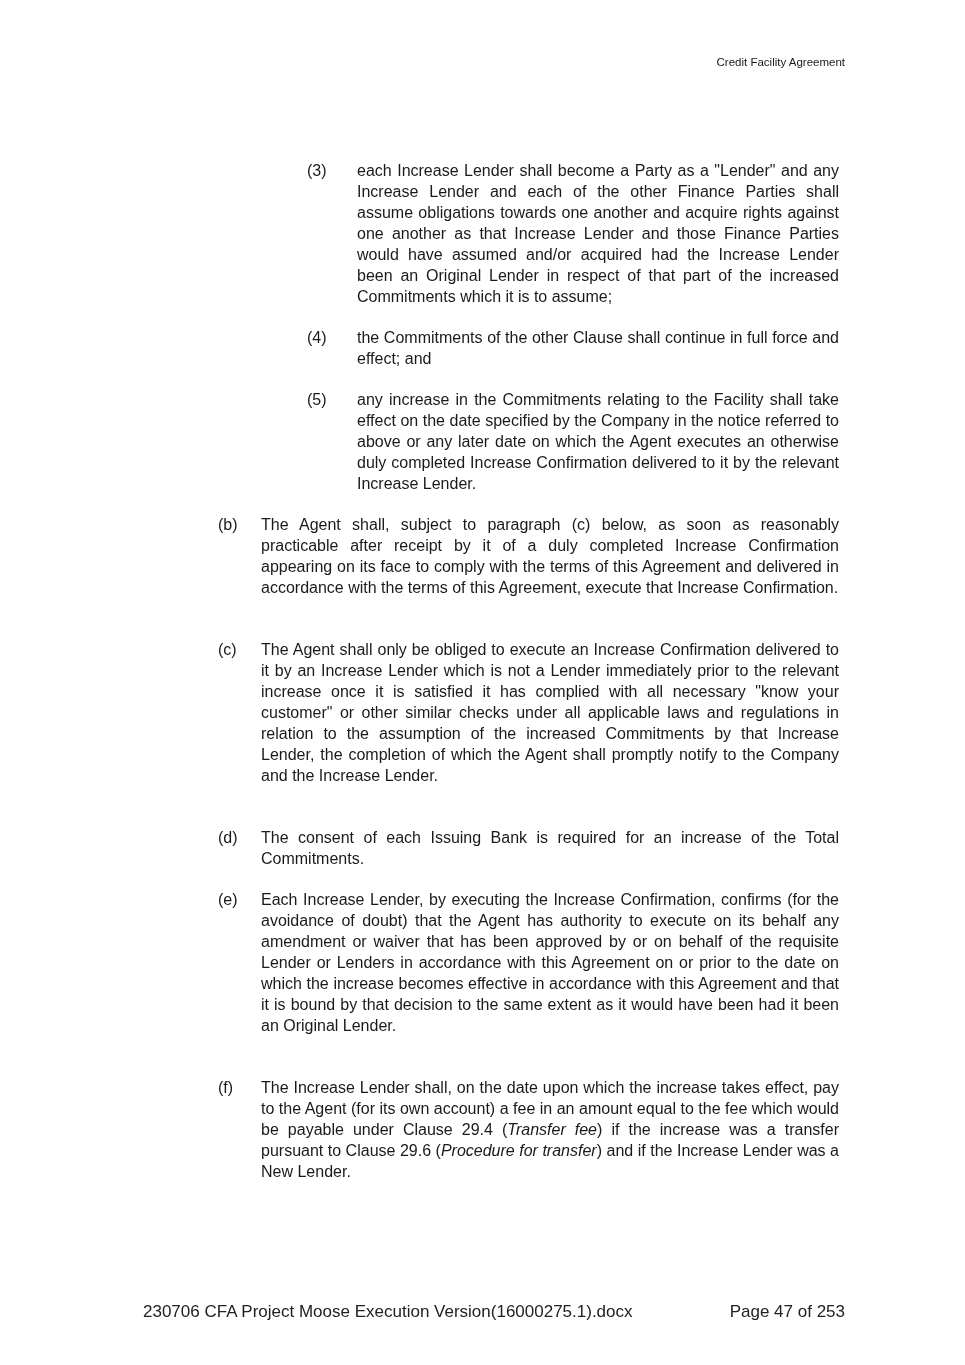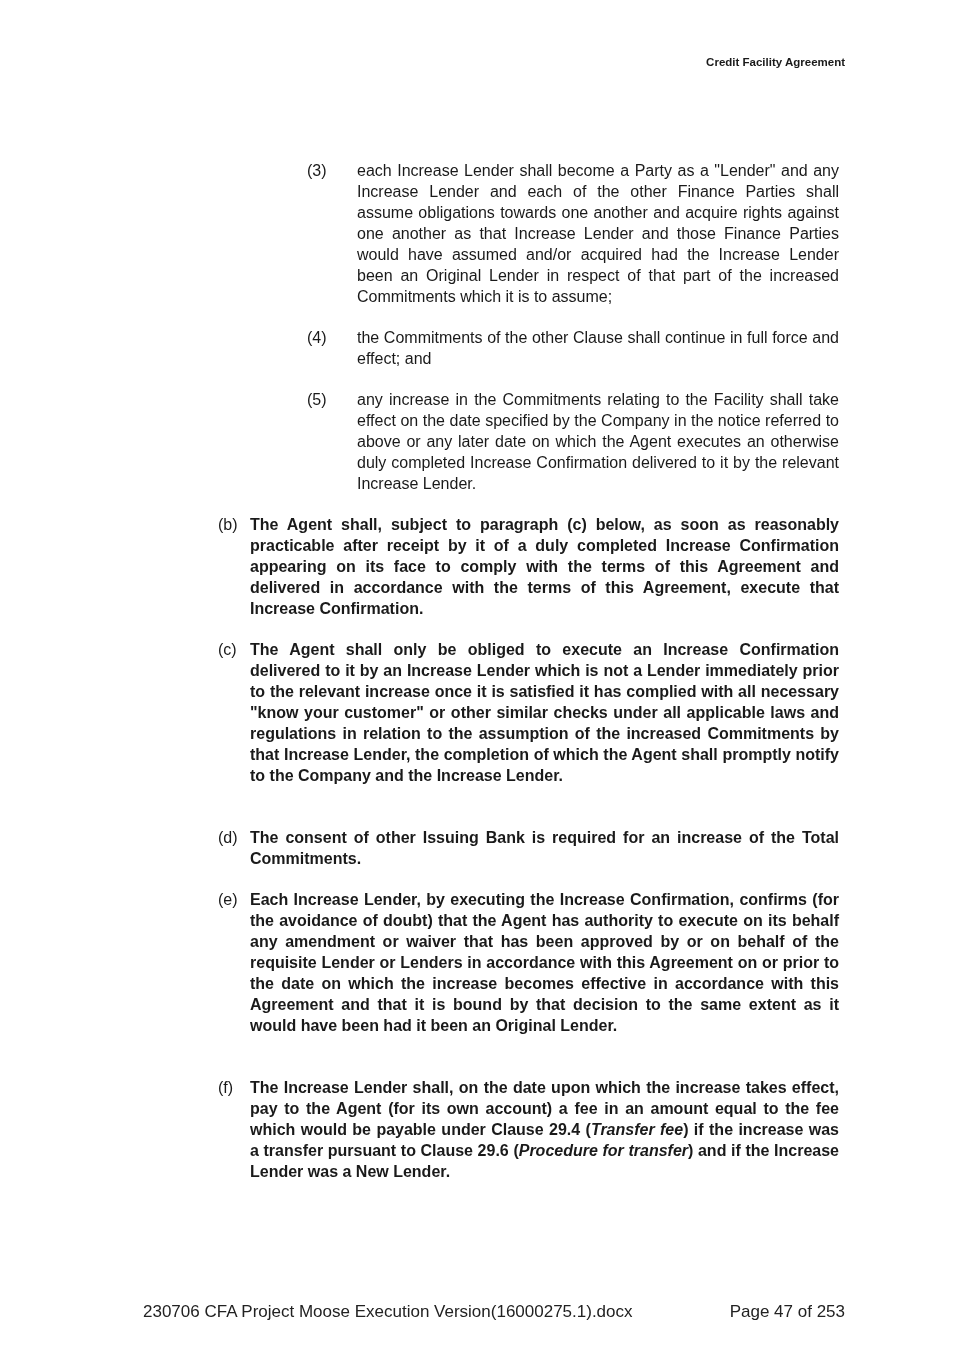--- a/index.html
+++ b/index.html
@@ -2,34 +2,34 @@
 <html><head>
   <meta charset="utf-8">
   <style>
     html, body { margin: 0; padding: 0; background: #ffffff; }
     body {
       width: 965px; height: 1365px; position: relative; overflow: hidden;
       font-family: "Liberation Sans", sans-serif; color: #1a1a1a;
     }
     .header {
       position: absolute; top: 56px; right: 120px;
-      font-size: 11.5px; font-weight: bold; letter-spacing: 0; text-align: right;
+      font-size: 11.5px; font-weight: normal; letter-spacing: 0; text-align: right;
     }
     .para {
       position: absolute; font-size: 16px; line-height: 21px;
       text-align: justify; text-align-last: left;
     }
     .para .num { position: absolute; top: 0; }
     .para .txt { display: block; }
     .lvl3 { left: 307px; width: 532px; }
     .lvl3 .num { left: 0; }
     .lvl3 .txt { margin-left: 50px; }
     .lvl2 { left: 218px; width: 621px; }
     .lvl2 .num { left: 0; }
-    .lvl2 .txt { margin-left: 32px; font-weight: bold; }
+    .lvl2 .txt { margin-left: 43px; }
     .footer {
       position: absolute; top: 1302px; font-size: 17px; color: #222;
     }
     .footer-left { left: 143px; }
     .footer-right { right: 120px; }
     i { font-style: italic; }
   </style>
 </head>
 <body>
 
@@ -55,21 +55,21 @@
   <span class="txt">The Agent shall, subject to paragraph (c) below, as soon as reasonably practicable after receipt by it of a duly completed Increase Confirmation appearing on its face to comply with the terms of this Agreement and delivered in accordance with the terms of this Agreement, execute that Increase Confirmation.</span>
 </div>
 
 <div class="para lvl2" style="top:639px;">
   <span class="num">(c)</span>
   <span class="txt">The Agent shall only be obliged to execute an Increase Confirmation delivered to it by an Increase Lender which is not a Lender immediately prior to the relevant increase once it is satisfied it has complied with all necessary "know your customer" or other similar checks under all applicable laws and regulations in relation to the assumption of the increased Commitments by that Increase Lender, the completion of which the Agent shall promptly notify to the Company and the Increase Lender.</span>
 </div>
 
 <div class="para lvl2" style="top:827px;">
   <span class="num">(d)</span>
-  <span class="txt">The consent of other Issuing Bank is required for an increase of the Total Commitments.</span>
+  <span class="txt">The consent of each Issuing Bank is required for an increase of the Total Commitments.</span>
 </div>
 
 <div class="para lvl2" style="top:889px;">
   <span class="num">(e)</span>
   <span class="txt">Each Increase Lender, by executing the Increase Confirmation, confirms (for the avoidance of doubt) that the Agent has authority to execute on its behalf any amendment or waiver that has been approved by or on behalf of the requisite Lender or Lenders in accordance with this Agreement on or prior to the date on which the increase becomes effective in accordance with this Agreement and that it is bound by that decision to the same extent as it would have been had it been an Original Lender.</span>
 </div>
 
 <div class="para lvl2" style="top:1077px;">
   <span class="num">(f)</span>
   <span class="txt"><span>The Increase Lender shall, on the date upon which the increase takes effect, pay to the Agent (for its own account) a fee in an amount equal to the fee which would be payable under Clause 29.4 (</span><i>Transfer fee</i><span>) if the increase was a transfer pursuant to Clause 29.6 (</span><i>Procedure for transfer</i><span>) and if the Increase Lender was a New Lender.</span></span>

